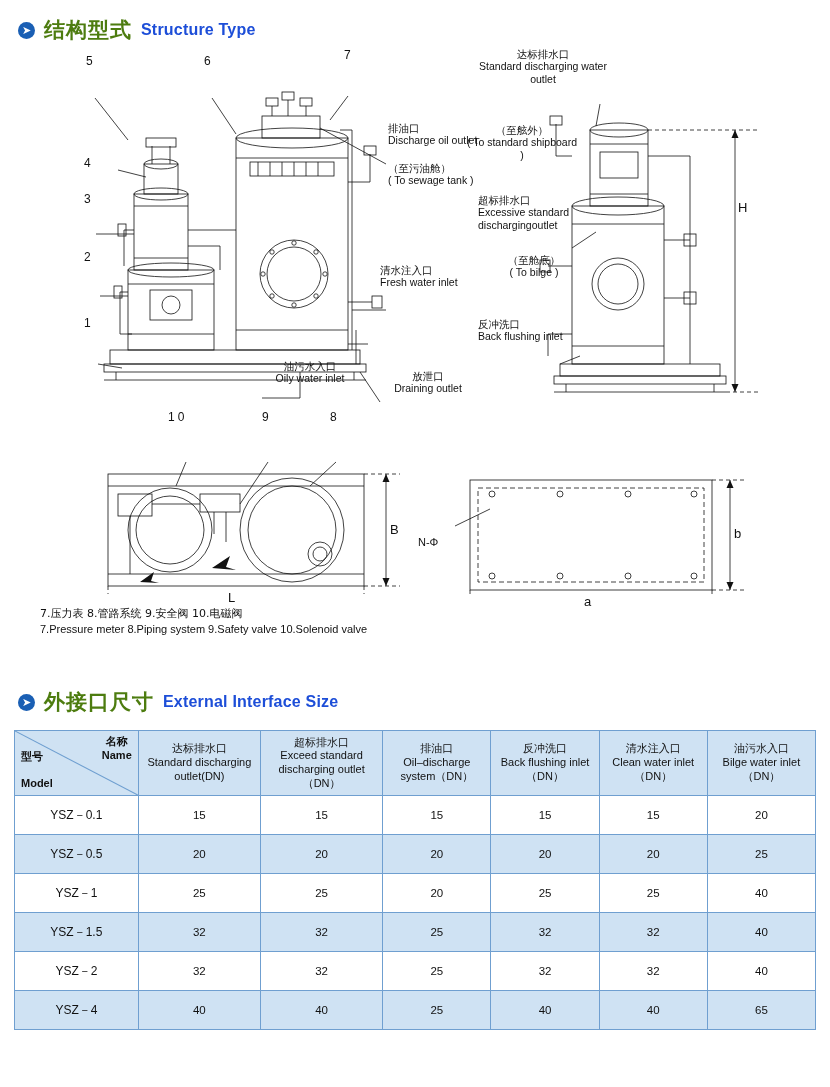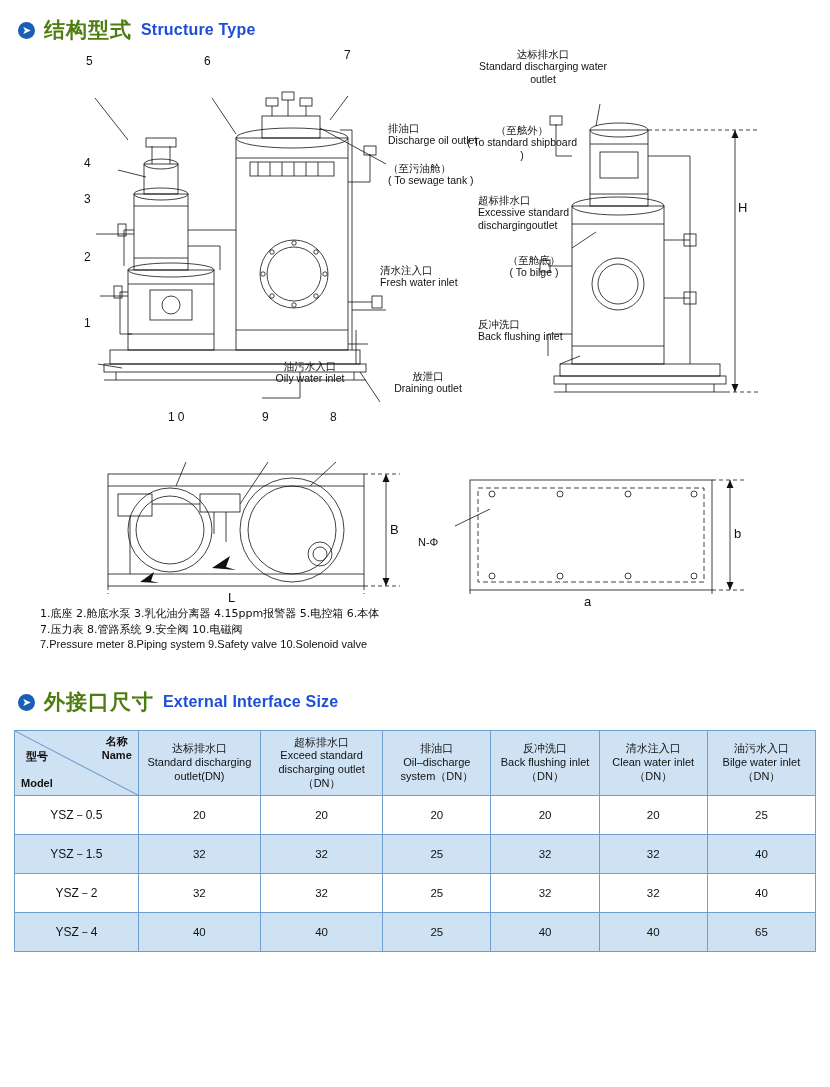--- a/index.html
+++ b/index.html
@@ -68,21 +68,21 @@
   tbody tr:nth-child(odd){background:#ffffff;}
   tbody tr:nth-child(even){background:#cfe2f3;}
   td.model{font-size:12px;}
   .corner{position:relative;padding:0;height:58px;background:#cfe2f3;}
   .corner .diag{
     position:absolute;left:0;top:0;width:100%;height:100%;
   }
   .corner .tr{position:absolute;right:6px;top:4px;font-size:11px;}
   .corner .tr .cn{font-family:"DejaVu Sans", sans-serif;}
   .corner .bl{position:absolute;left:6px;bottom:4px;font-size:11px;text-align:left;}
-  .corner .bl .cn{font-family:"DejaVu Sans", sans-serif;text-align:center;}
+  .corner .bl .cn{font-family:"DejaVu Sans", sans-serif;}
 </style>
 </head>
 <body>
 
 <div class="page">
 
   <div class="section-head" style="left:18px;top:16px;">
     <span class="head-bullet">➤</span>
     <span class="head-cn">结构型式</span>
     <span class="head-en">Structure Type</span>
@@ -343,21 +343,20 @@
       <div class="cn">（至舱底）</div>
       <div>( To bilge )</div>
     </div>
     <div class="lbl" style="left:478px;top:284px;width:130px;">
       <div class="cn">反冲洗口</div>
       <div>Back flushing inlet</div>
     </div>
   </div>
 
   <div class="legend">
-    <div class="cn">1.底座  2.舱底水泵  3.乳化油分离器  4.15ppm报警器  5.电控箱  6.本体</div>
     <div class="cn">7.压力表  8.管路系统   9.安全阀   10.电磁阀</div>
     <div>7.Pressure meter  8.Piping system  9.Safety valve  10.Solenoid valve</div>
   </div>
 
   <div class="section-head" style="left:18px;top:688px;">
     <span class="head-bullet">➤</span>
     <span class="head-cn">外接口尺寸</span>
     <span class="head-en">External Interface Size</span>
   </div>
 
@@ -399,27 +398,45 @@
             <span class="en">Clean water inlet（DN）</span>
           </th>
           <th style="width:104px;">
             <span class="cn">油污水入口</span>
             <span class="en">Bilge water inlet（DN）</span>
           </th>
         </tr>
       </thead>
       <tbody>
         <tr>
+          <td class="model">YSZ－0.1</td>
+          <td>15</td>
+          <td>15</td>
+          <td>15</td>
+          <td>15</td>
+          <td>15</td>
+          <td>20</td>
+        </tr>
+        <tr>
           <td class="model">YSZ－0.5</td>
           <td>20</td>
           <td>20</td>
           <td>20</td>
           <td>20</td>
           <td>20</td>
           <td>25</td>
+        </tr>
+        <tr>
+          <td class="model">YSZ－1</td>
+          <td>25</td>
+          <td>25</td>
+          <td>20</td>
+          <td>25</td>
+          <td>25</td>
+          <td>40</td>
         </tr>
         <tr>
           <td class="model">YSZ－1.5</td>
           <td>32</td>
           <td>32</td>
           <td>25</td>
           <td>32</td>
           <td>32</td>
           <td>40</td>
         </tr>

